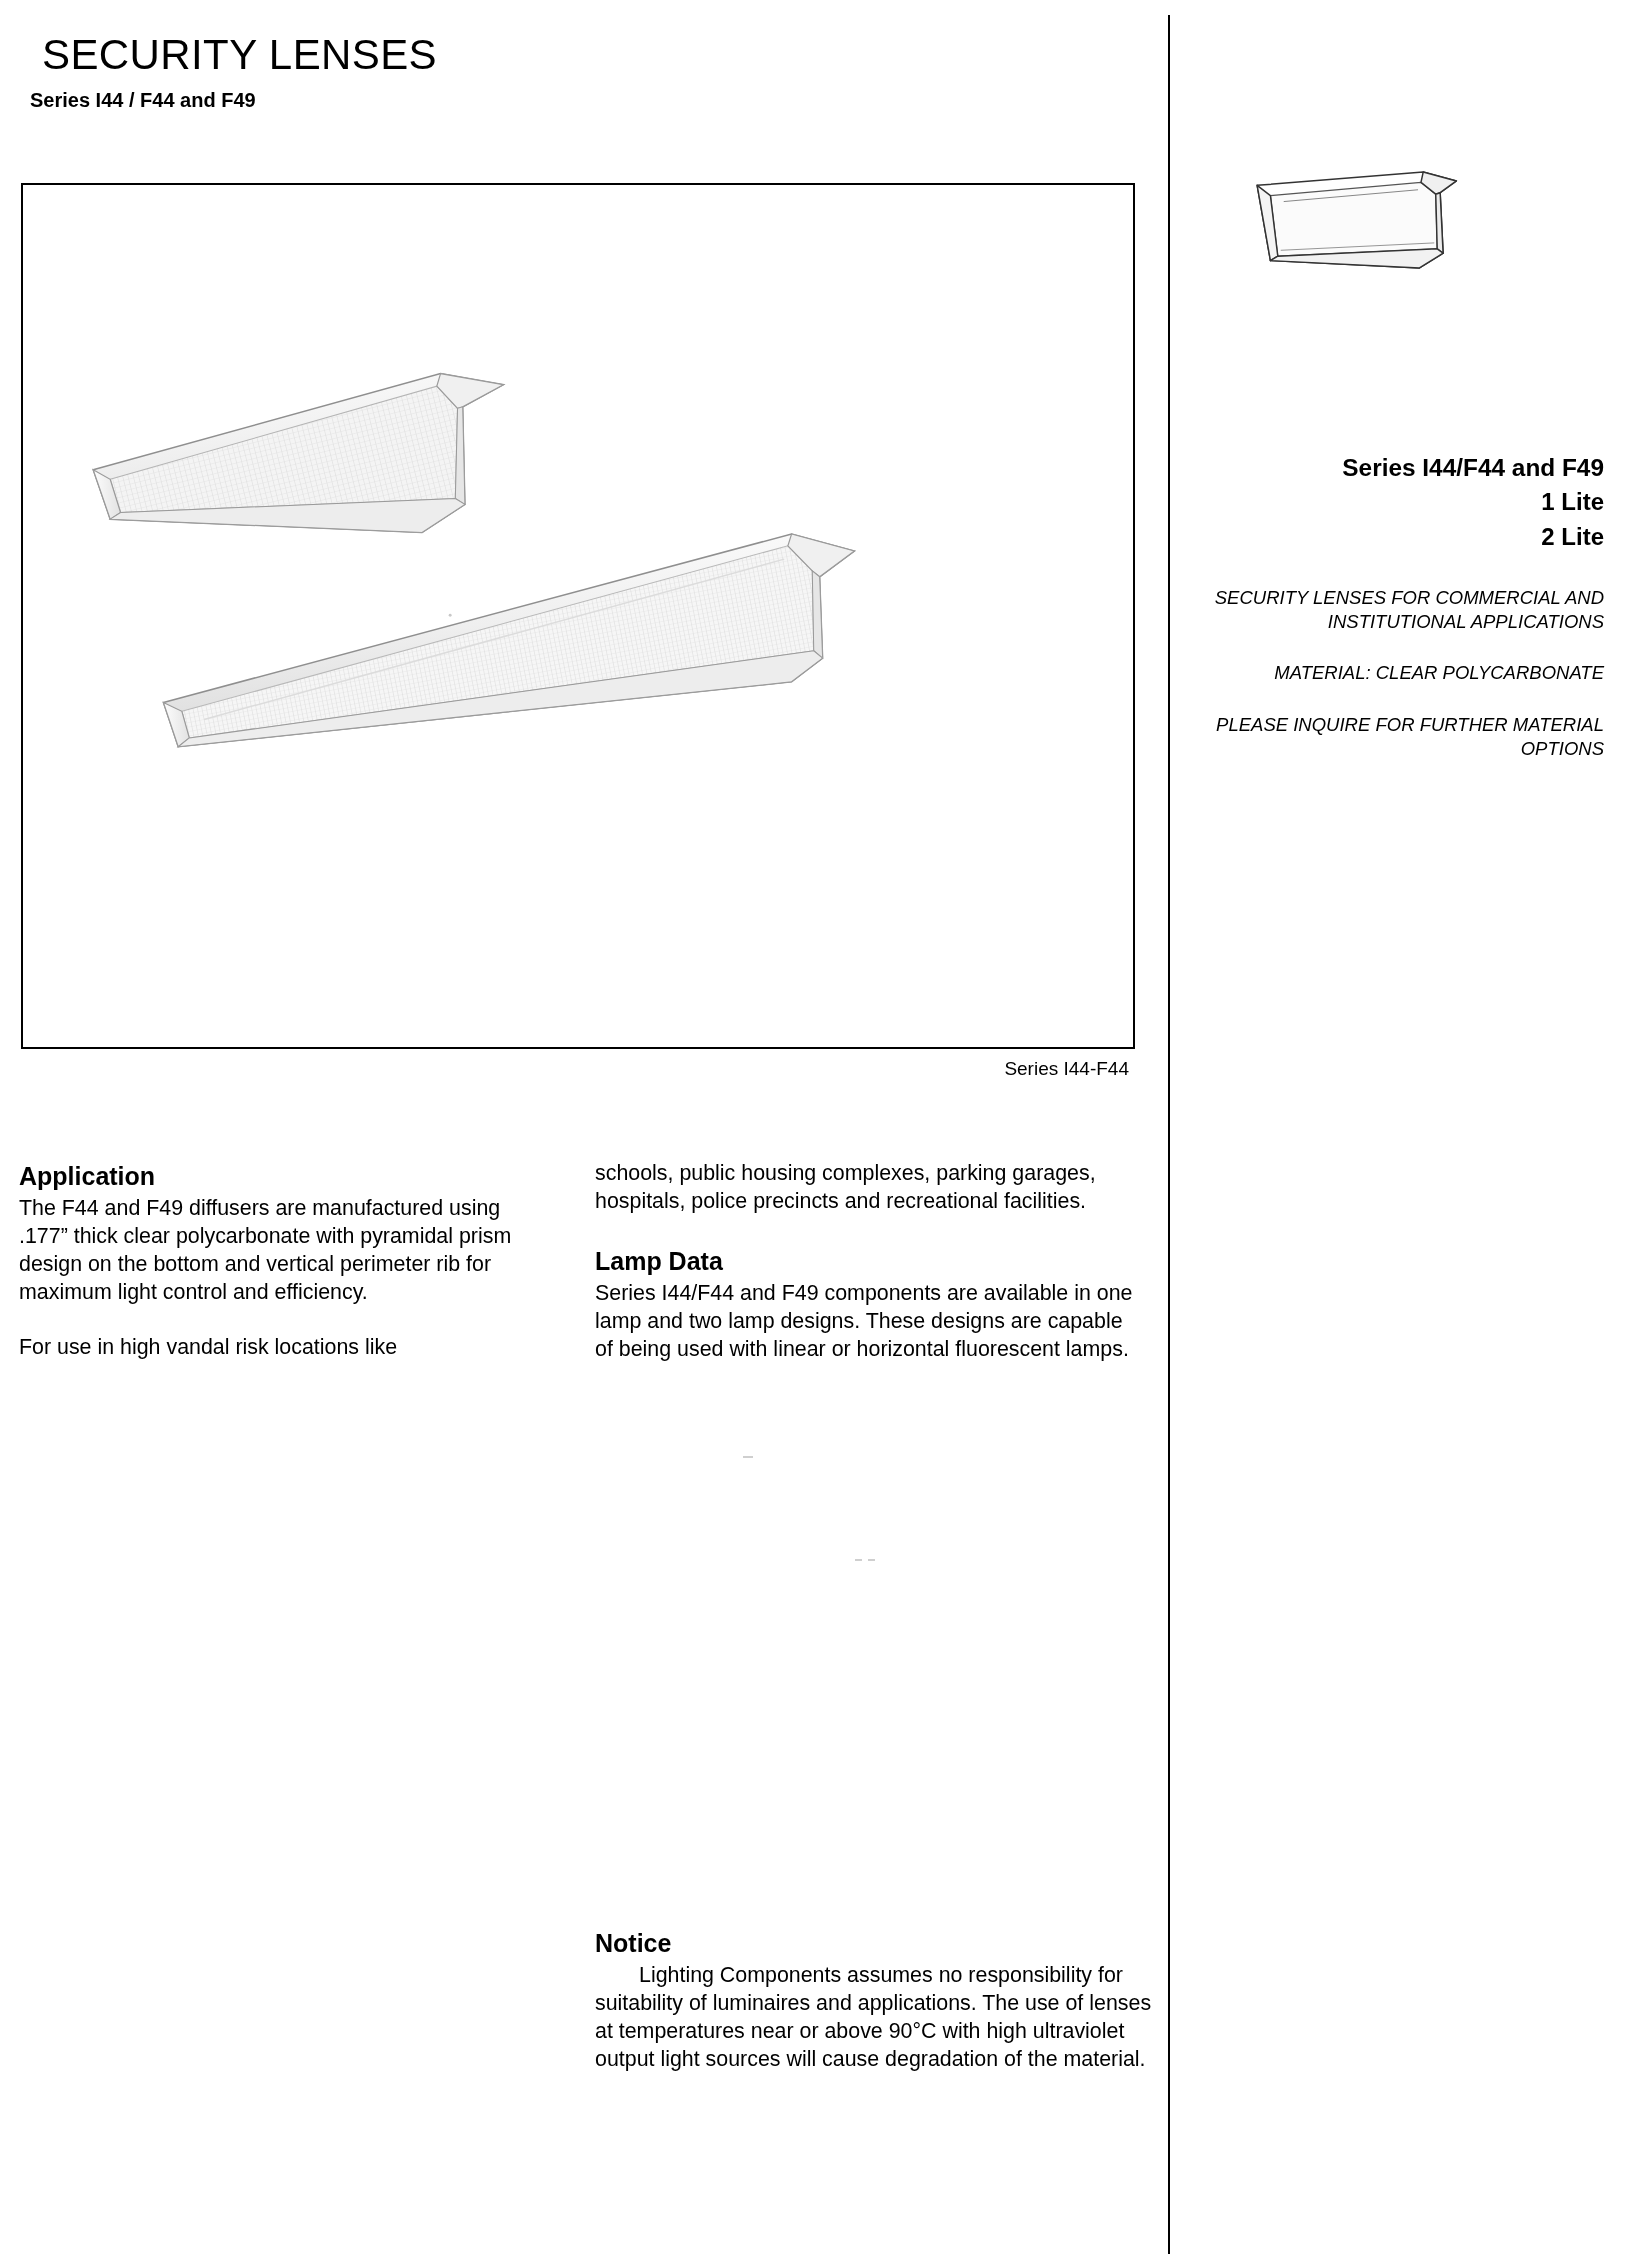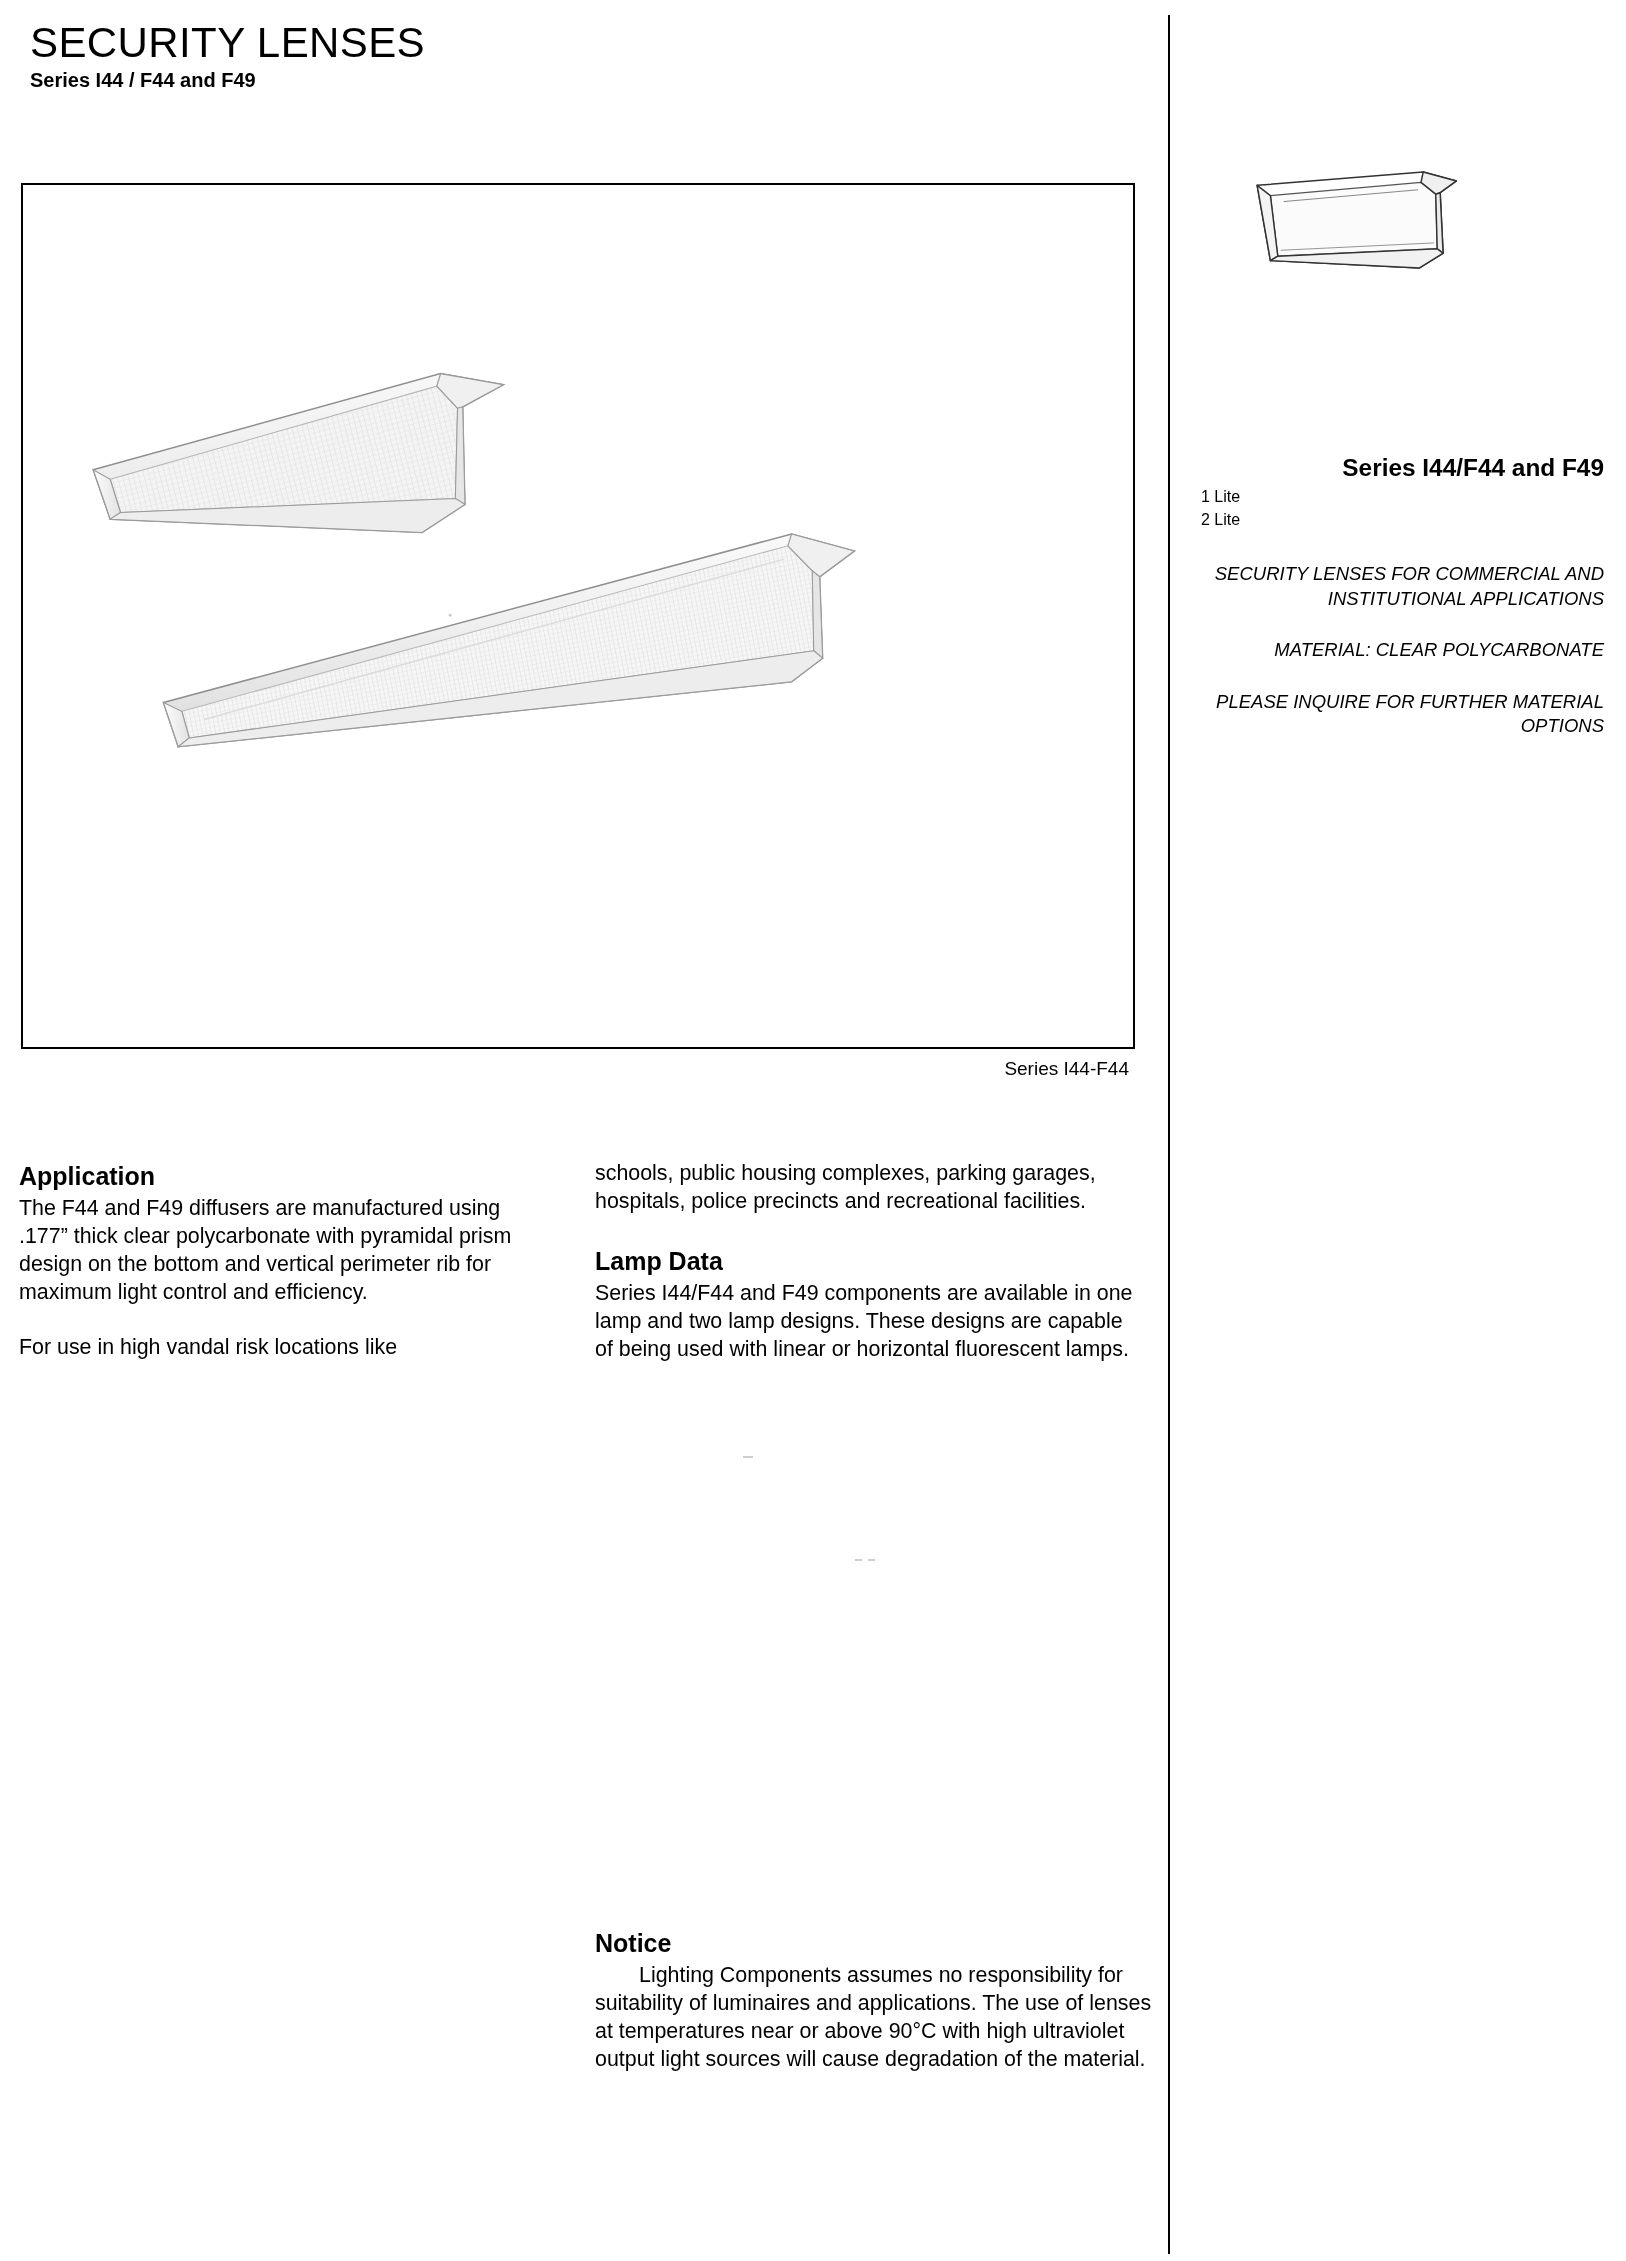--- a/index.html
+++ b/index.html
@@ -21,21 +21,21 @@
     position: absolute;
     left: 30px;
     top: 21px;
     width: 850px;
   }
   #title-main {
     font-size: 42px;
     font-weight: 400;
     letter-spacing: 0.4px;
     line-height: 1.05;
-    margin: 0;
+    margin: 12px;
   }
   #title-sub {
     font-size: 20px;
     font-weight: bold;
     line-height: 1.1;
     margin: 4.4px 0 0 0;
   }
 
   
   #vrule {
@@ -82,23 +82,23 @@
     position: relative;
   }
   #right-heading {
     text-align: right;
     font-size: 24.4px;
     font-weight: bold;
     margin-top: 53px;
     line-height: 1.35;
   }
   #right-lite1, #right-lite2 {
-    text-align: left;
-    font-size: 16px;
-    font-weight: normal;
+    text-align: right;
+    font-size: 24px;
+    font-weight: bold;
     line-height: 1.45;
   }
   .right-para {
     text-align: right;
     font-size: 18.5px;
     line-height: 1.32;
     margin-top: 31px;
     font-style: italic;
   }
   .right-para.tight { margin-top: 27px; }

